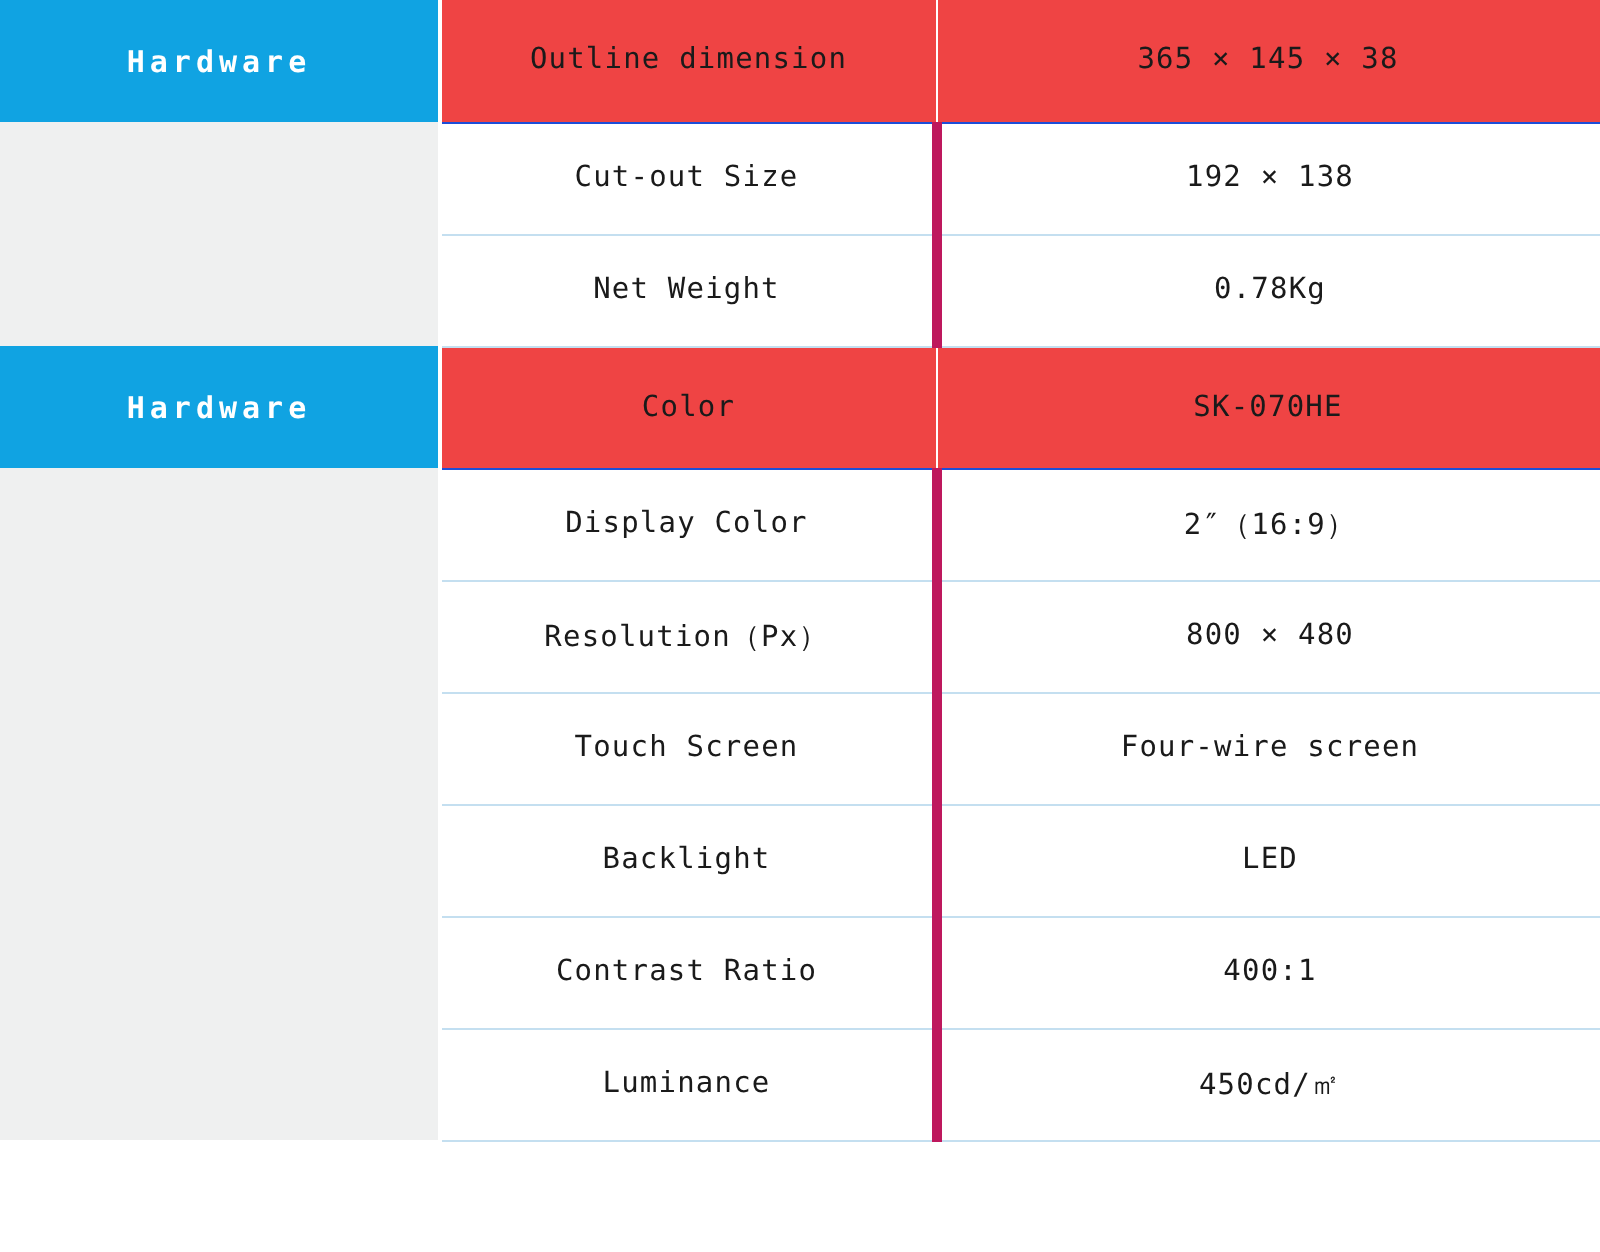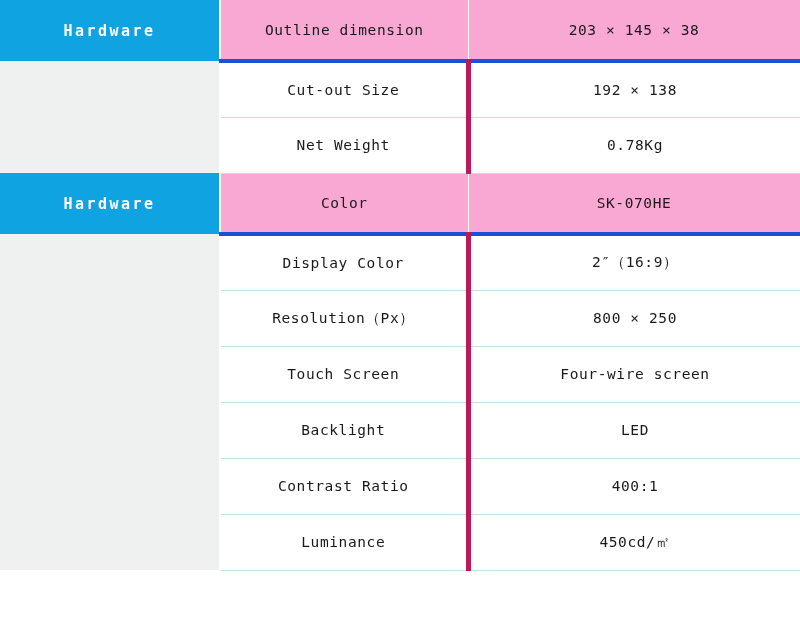--- a/index.html
+++ b/index.html
@@ -54,22 +54,22 @@
     background: #ffffff;
     border-bottom: 1px solid #c4dff0;
     border-right: 5px solid #be185d;
   }
   .value-cell {
     border-right: 1px solid #c4dff0;
   }
 
   .row-head .param-cell,
   .row-head .value-cell {
-    background: #f9a8d4;
-    border-bottom: 4px solid #1d4ed8;
+    background: #ef4444;
+    border-bottom: 1px solid #1d4ed8;
     border-right: 1px solid #ffffff;
   }
   .row-head .value-cell {
     border-right: 1px solid #c4dff0;
   }
 
   .row-first .param-cell,
   .row-first .value-cell {
     border-top: 0;
   }
@@ -87,21 +87,21 @@
 <table class="spec-table">
   <colgroup>
     <col class="col-category">
     <col class="col-param">
     <col class="col-value">
   </colgroup>
   <tbody>
       <tr class="row-head row-first">
         <td class="cat-cell cat-head"><span class="cell-text">Hardware</span></td>
         <td class="param-cell"><span class="cell-text">Outline dimension</span></td>
-        <td class="value-cell"><span class="cell-text">203 × 145 × 38</span></td>
+        <td class="value-cell"><span class="cell-text">365 × 145 × 38</span></td>
       </tr>
       <tr>
         <td class="cat-cell"><span class="cell-text"></span></td>
         <td class="param-cell"><span class="cell-text">Cut-out Size</span></td>
         <td class="value-cell"><span class="cell-text">192 × 138</span></td>
       </tr>
       <tr>
         <td class="cat-cell"><span class="cell-text"></span></td>
         <td class="param-cell"><span class="cell-text">Net Weight</span></td>
         <td class="value-cell"><span class="cell-text">0.78Kg</span></td>
@@ -112,21 +112,21 @@
         <td class="value-cell"><span class="cell-text">SK-070HE</span></td>
       </tr>
       <tr>
         <td class="cat-cell"><span class="cell-text"></span></td>
         <td class="param-cell"><span class="cell-text">Display Color</span></td>
         <td class="value-cell"><span class="cell-text">2″（16:9）</span></td>
       </tr>
       <tr>
         <td class="cat-cell"><span class="cell-text"></span></td>
         <td class="param-cell"><span class="cell-text">Resolution（Px）</span></td>
-        <td class="value-cell"><span class="cell-text">800 × 250</span></td>
+        <td class="value-cell"><span class="cell-text">800 × 480</span></td>
       </tr>
       <tr>
         <td class="cat-cell"><span class="cell-text"></span></td>
         <td class="param-cell"><span class="cell-text">Touch Screen</span></td>
         <td class="value-cell"><span class="cell-text">Four-wire screen</span></td>
       </tr>
       <tr>
         <td class="cat-cell"><span class="cell-text"></span></td>
         <td class="param-cell"><span class="cell-text">Backlight</span></td>
         <td class="value-cell"><span class="cell-text">LED</span></td>

